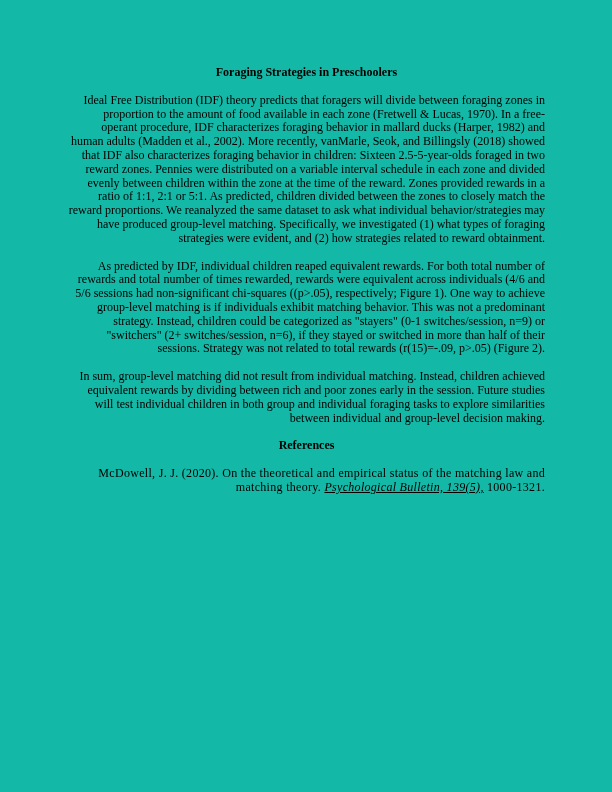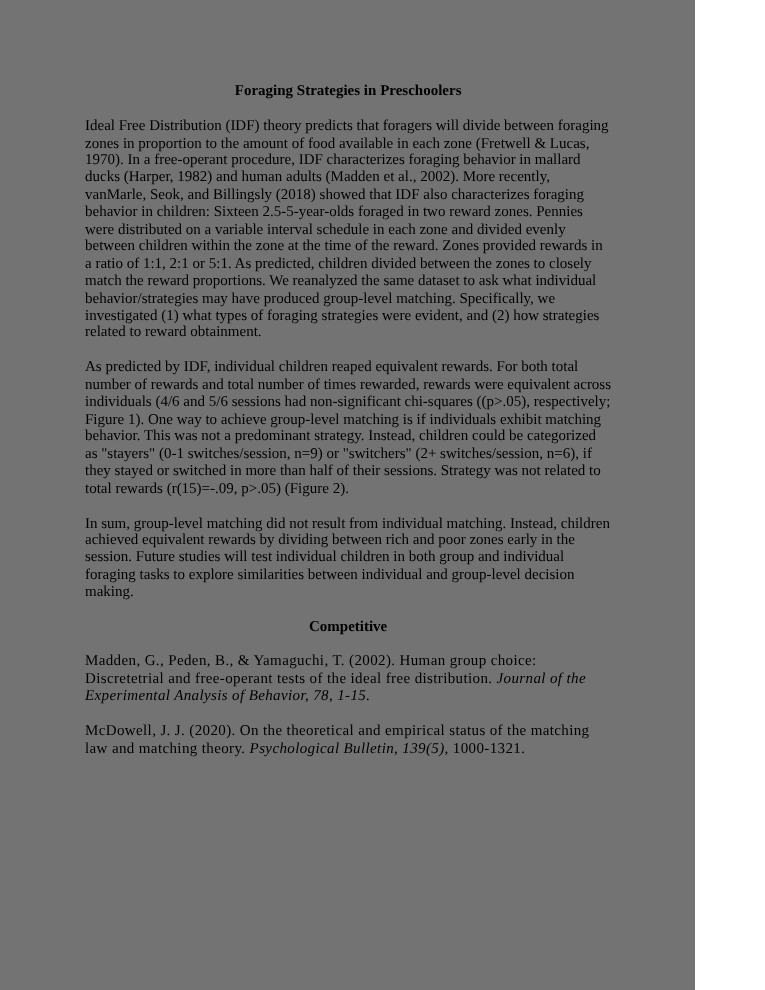--- a/index.html
+++ b/index.html
@@ -2,40 +2,40 @@
 <html><head>
 <meta charset="utf-8">
 <style>
   html, body {
     margin: 0;
     padding: 0;
     background: #ffffff;
   }
   .page {
     position: relative;
-    width: 556px;
+    width: 612px;
     height: 792px;
     box-sizing: border-box;
-    background: #737373;
+    background: #14b8a6;
     color: #000000;
     padding: 66px 67px 0 68px;
     font-family: "Liberation Serif", serif;
     font-size: 12px;
     line-height: 13.8px;
     overflow: hidden;
   }
   .doc-title {
     font-size: 12px;
     font-weight: bold;
     text-align: center;
     margin: 0 0 14px 0;
   }
   .para {
     margin: 0 0 14px 0;
-    text-align: left;
+    text-align: right;
   }
   .refs-heading {
     font-size: 12px;
     font-weight: bold;
     text-align: center;
     margin: 0 0 14px 0;
   }
   .ref-entry {
     margin: 0 0 14px 0;
   }
@@ -48,20 +48,19 @@
 
 <div class="page">
   <h1 class="doc-title">Foraging Strategies in Preschoolers</h1>
 
   <p class="para">Ideal Free Distribution (IDF) theory predicts that foragers will divide between foraging zones in proportion to the amount of food available in each zone (Fretwell &amp; Lucas, 1970). In a free-operant procedure, IDF characterizes foraging behavior in mallard ducks (Harper, 1982) and human adults (Madden et al., 2002). More recently, vanMarle, Seok, and Billingsly (2018) showed that IDF also characterizes foraging behavior in children: Sixteen 2.5-5-year-olds foraged in two reward zones. Pennies were distributed on a variable interval schedule in each zone and divided evenly between children within the zone at the time of the reward. Zones provided rewards in a ratio of 1:1, 2:1 or 5:1. As predicted, children divided between the zones to closely match the reward proportions. We reanalyzed the same dataset to ask what individual behavior/strategies may have produced group-level matching. Specifically, we investigated (1) what types of foraging strategies were evident, and (2) how strategies related to reward obtainment.</p>
 
   <p class="para">As predicted by IDF, individual children reaped equivalent rewards. For both total number of rewards and total number of times rewarded, rewards were equivalent across individuals (4/6 and 5/6 sessions had non-significant chi-squares ((p&gt;.05), respectively; Figure 1). One way to achieve group-level matching is if individuals exhibit matching behavior. This was not a predominant strategy. Instead, children could be categorized as "stayers" (0-1 switches/session, n=9) or "switchers" (2+ switches/session, n=6), if they stayed or switched in more than half of their sessions. Strategy was not related to total rewards (r(15)=-.09, p&gt;.05) (Figure 2).</p>
 
   <p class="para">In sum, group-level matching did not result from individual matching. Instead, children achieved equivalent rewards by dividing between rich and poor zones early in the session. Future studies will test individual children in both group and individual foraging tasks to explore similarities between individual and group-level decision making.</p>
 
-  <h2 class="refs-heading">Competitive</h2>
+  <h2 class="refs-heading">References</h2>
 
 
 
-  <p class="para ref-entry ref-alt"><span>Madden, G., Peden, B., &amp; Yamaguchi, T. (2002). Human group choice: Discretetrial and free-operant tests of the ideal free distribution. </span><span style="font-style: italic;">Journal of the Experimental Analysis of Behavior, 78, 1-15.</span></p>
 
-  <p class="para ref-entry ref-alt"><span>McDowell, J. J. (2020). On the theoretical and empirical status of the matching law and matching theory. </span><span style="font-style: italic;">Psychological Bulletin, 139(5),</span><span> 1000-1321.</span></p>
+  <p class="para ref-entry ref-alt"><span>McDowell, J. J. (2020). On the theoretical and empirical status of the matching law and matching theory. </span><span style="font-style: italic; text-decoration: underline;">Psychological Bulletin, 139(5),</span><span> 1000-1321.</span></p>
 </div>
 
 </body></html>

